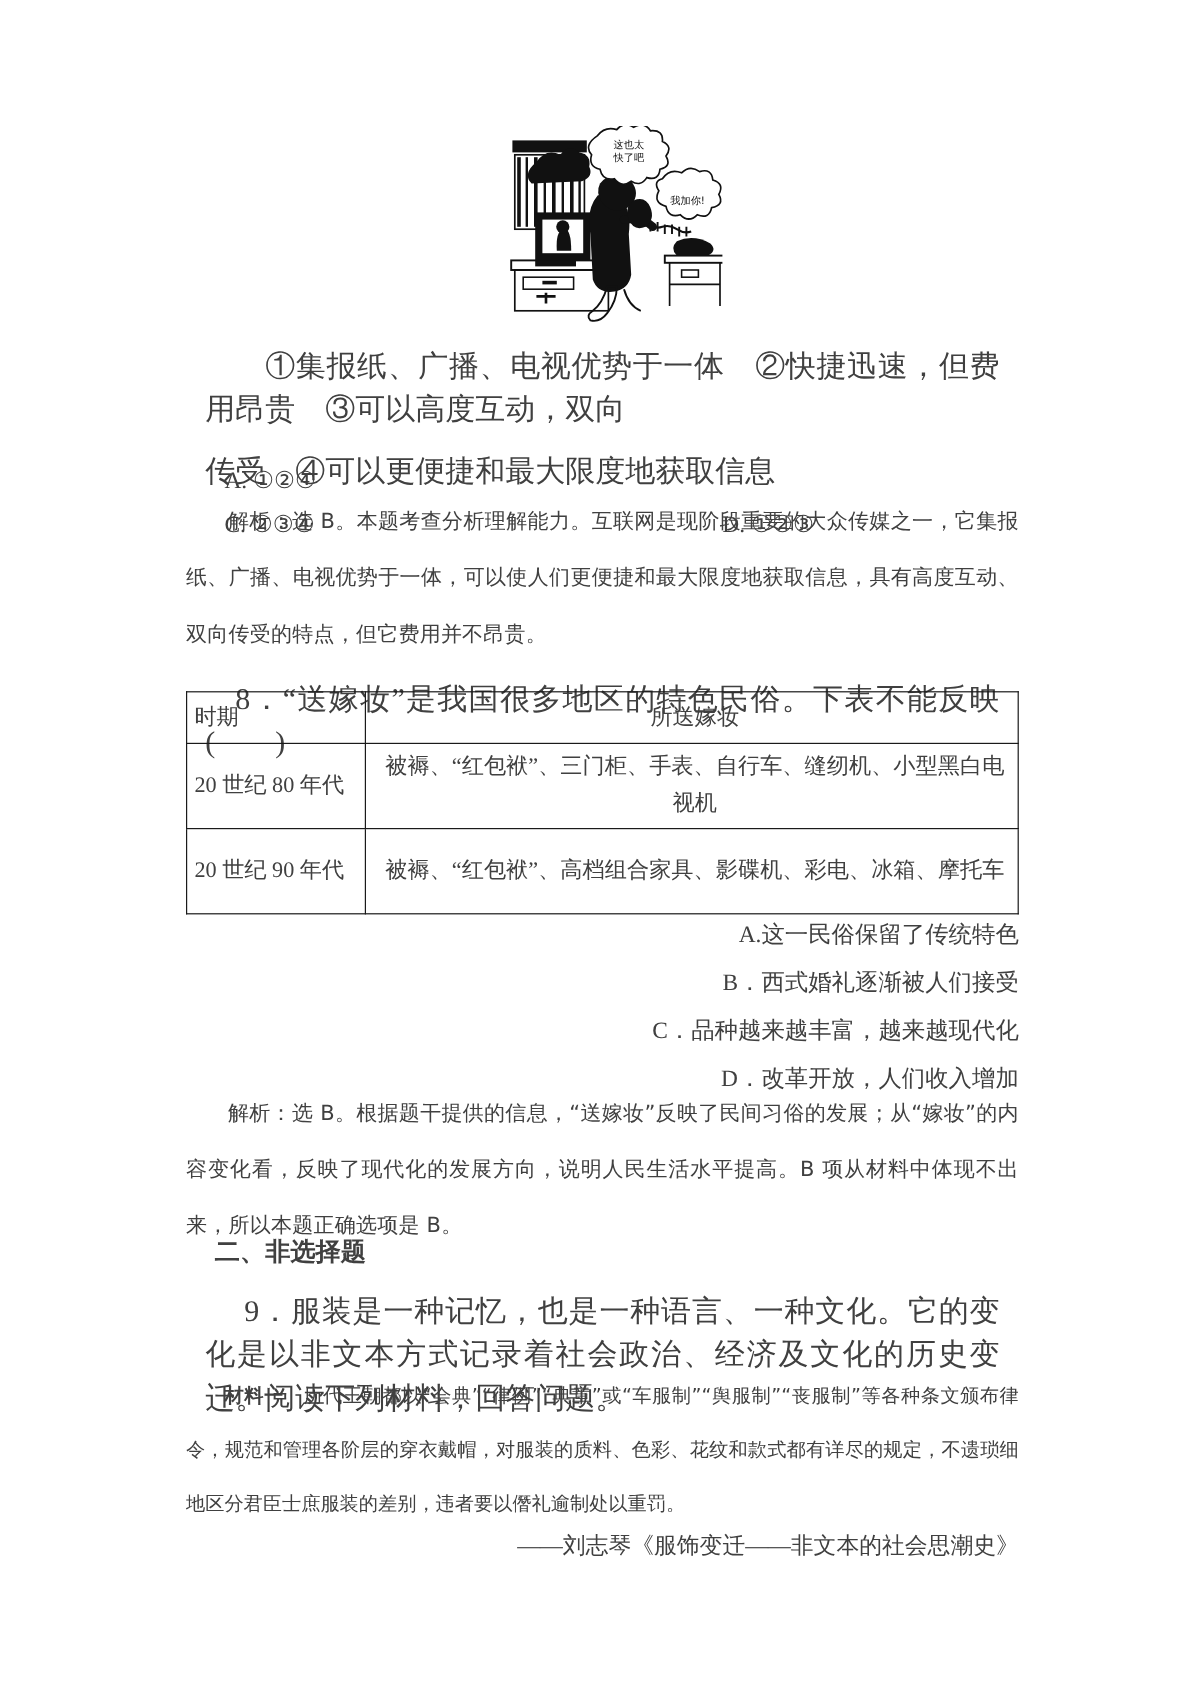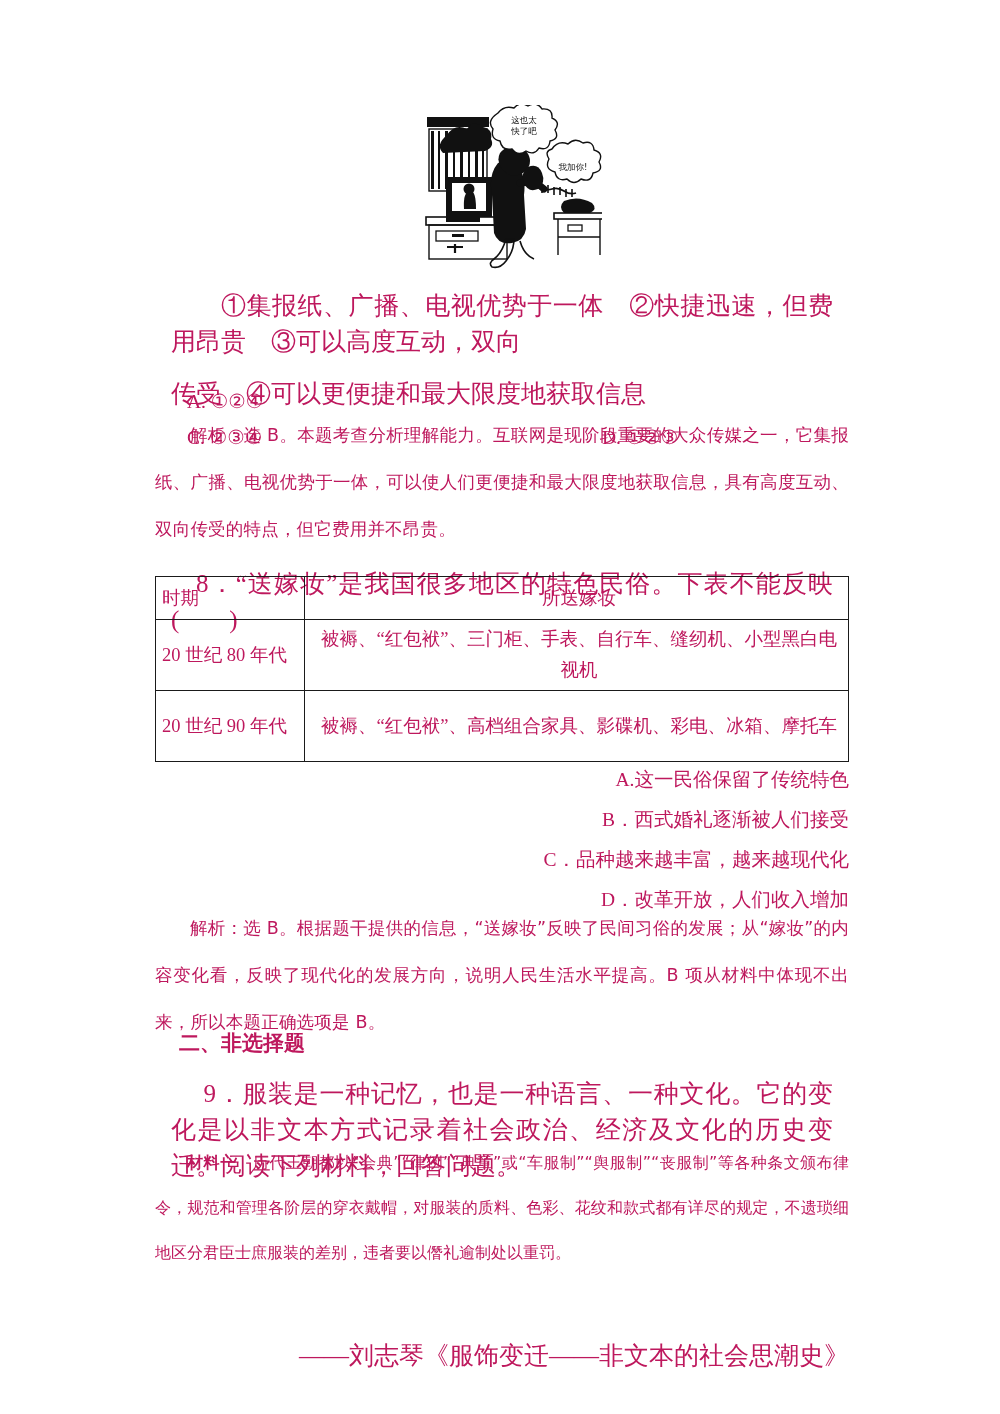--- a/index.html
+++ b/index.html
@@ -6,21 +6,21 @@
     margin: 0;
     padding: 0;
     background: #ffffff;
   }
   .page {
     position: relative;
     width: 895px;
     height: 1414px;
     background: #ffffff;
     font-family: "Liberation Serif", "DejaVu Serif", serif;
-    color: #be185d;
+    color: #404040;
     overflow: hidden;
   }
   .content {
     position: absolute;
     left: 155px;
     top: 0;
     width: 694px;
   }
 
   
@@ -178,24 +178,24 @@
     text-align: justify;
     text-justify: inter-ideograph;
     margin: 0;
     text-indent: 2em;
   }
   .mat-label { font-weight: bold; }
 
   .citation {
     position: absolute;
     left: 0;
-    top: 1339px;
+    top: 1272px;
     width: 694px;
     text-align: right;
-    font-size: 25px;
+    font-size: 19px;
     line-height: 34px;
     padding-right: 10px;
   }
 </style>
 </head>
 <body>
 
 <div class="page">
   <div class="content">
 

